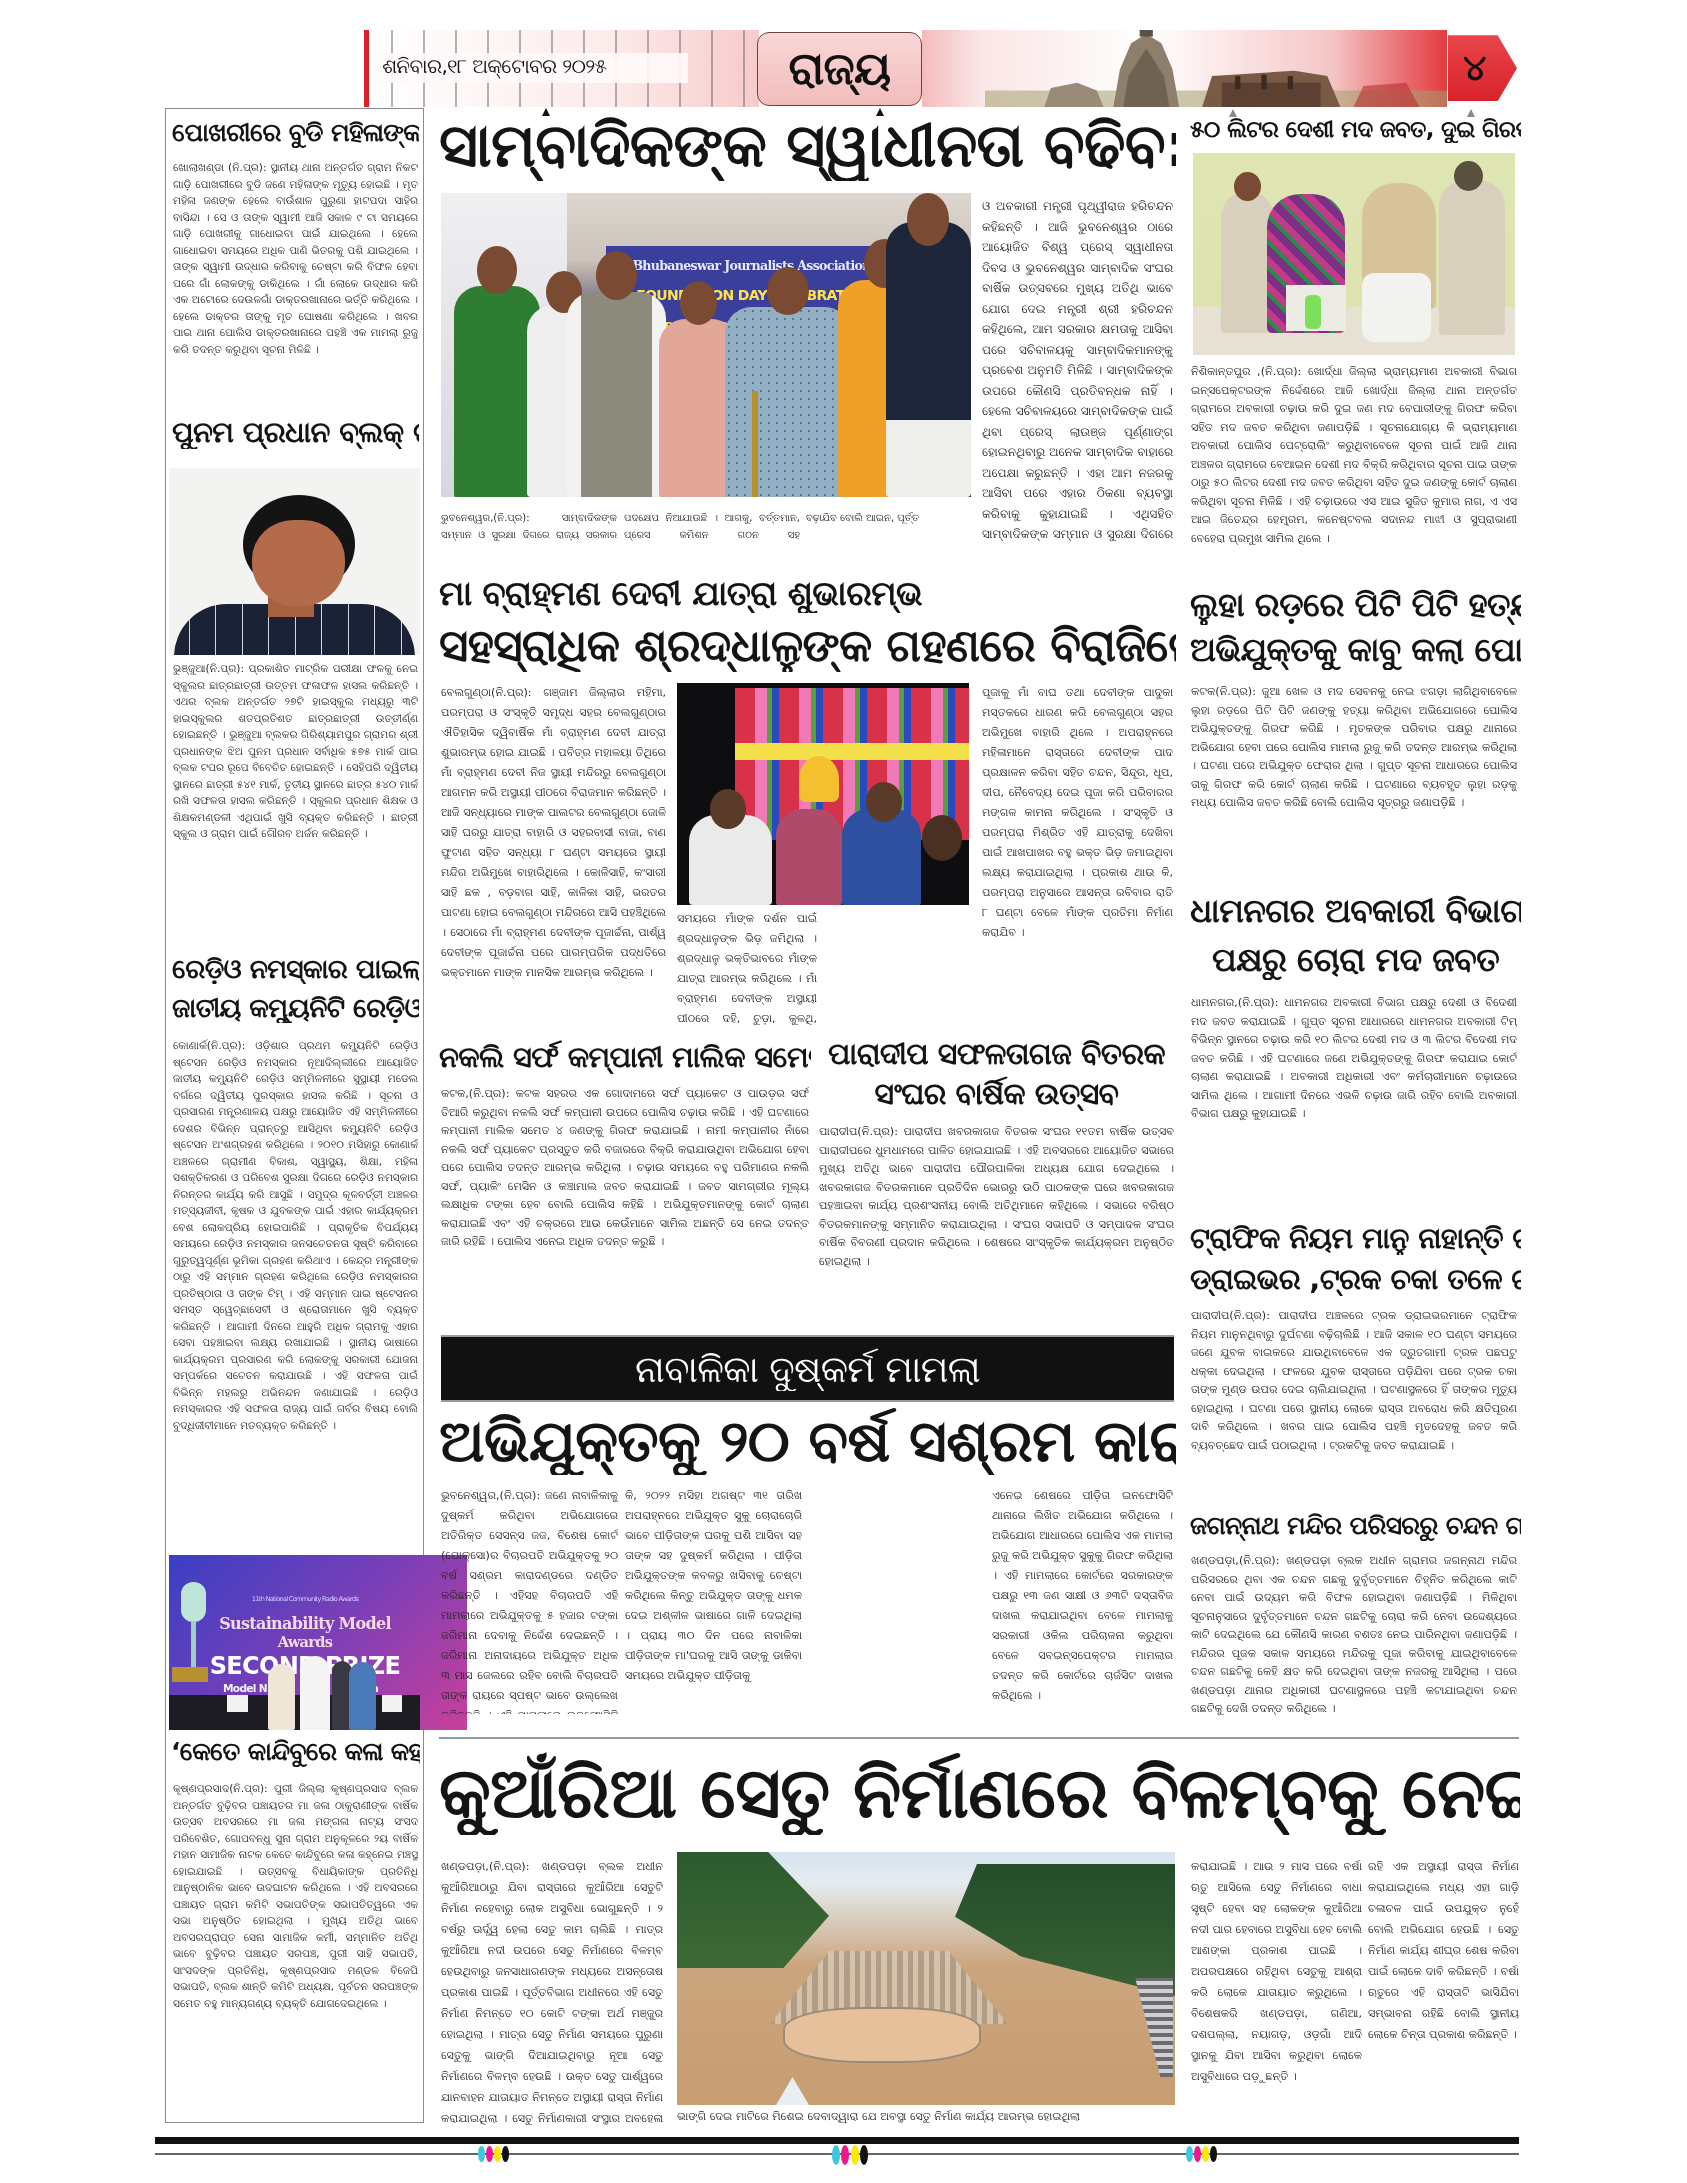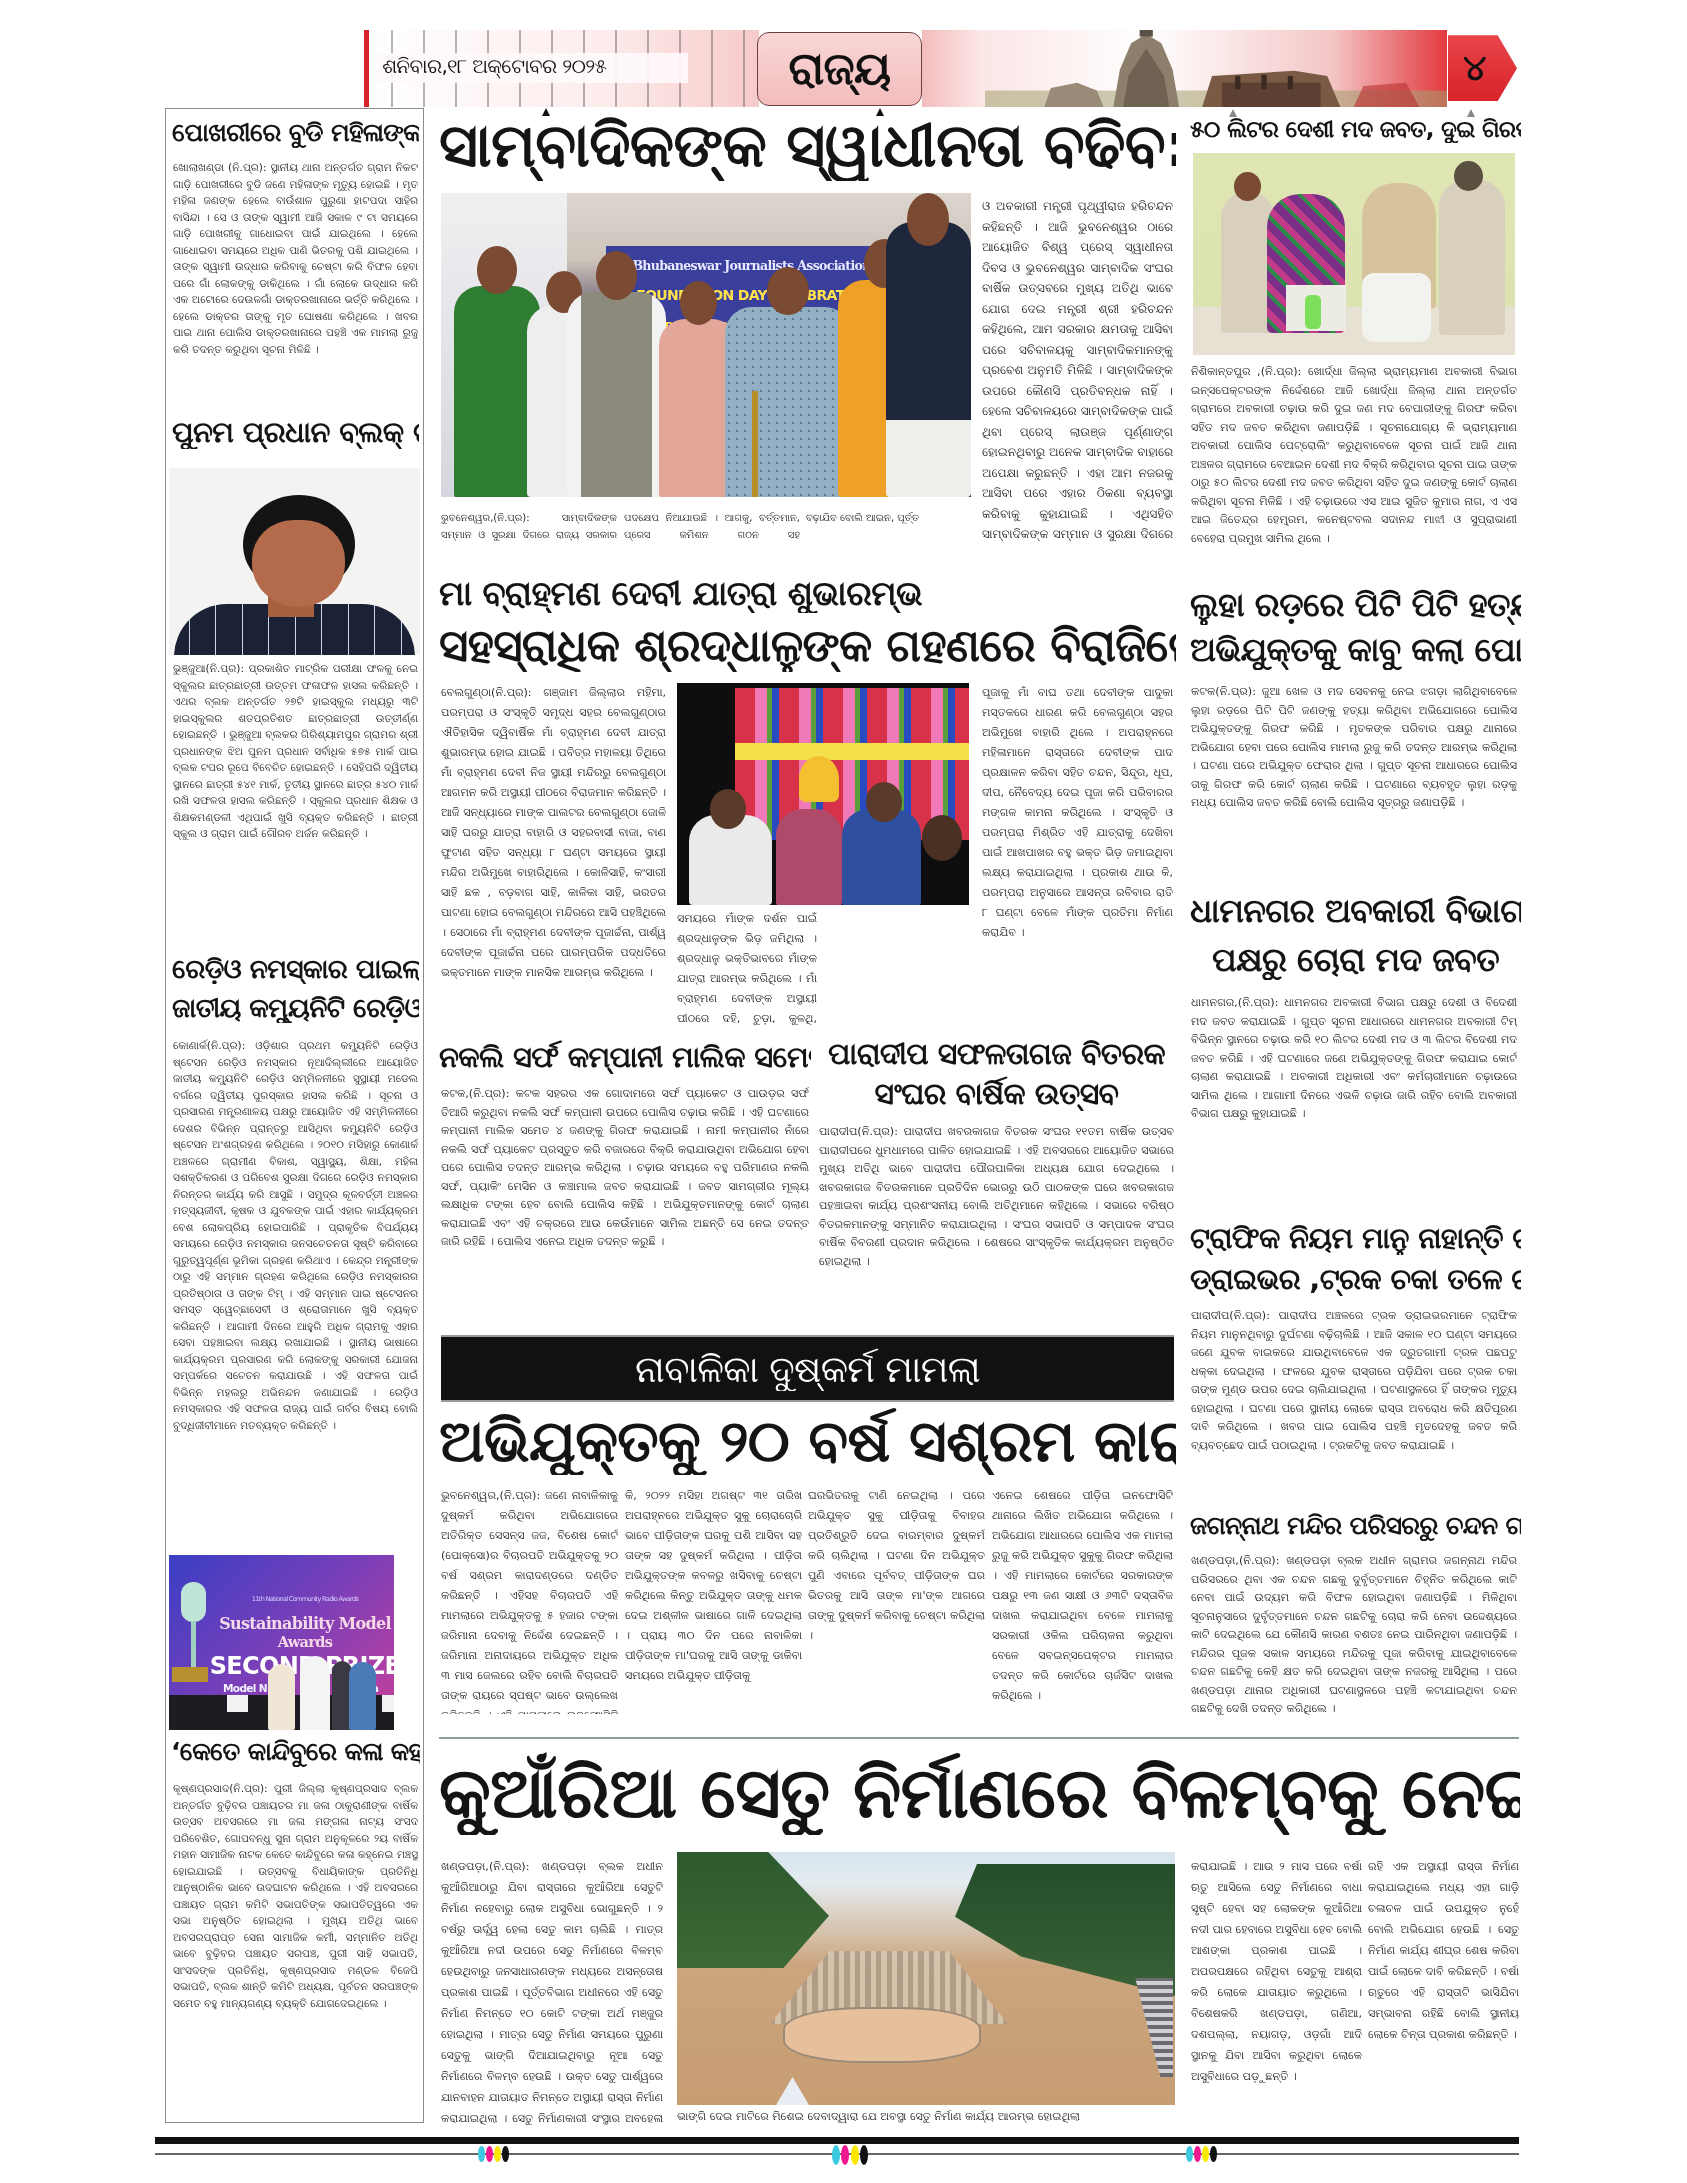--- a/index.html
+++ b/index.html
@@ -80,21 +80,21 @@
     <div class="a" style="left:99px;top:122px;width:46px;height:26.5px;background:#a8613f;"></div>
     <div class="a" style="left:74px;top:26.5px;width:112px;height:99px;border-radius:50%;background:#141414;"></div>
     <div class="a" style="left:83px;top:52px;width:93px;height:87px;border-radius:45% 45% 50% 50%;background:#b36b4c;"></div>
   </div>
   <div class="a bd lc" style="left:173px;top:660px;width:245px;height:283px;">ଭୁଞ୍ଜୁଆ(ନି.ପ୍ର): ପ୍ରକାଶିତ ମାଟ୍ରିକ ପରୀକ୍ଷା ଫଳକୁ ନେଇ ସ୍କୁଲର ଛାତ୍ରଛାତ୍ରୀ ଉତ୍ତମ ଫଳାଫଳ ହାସଲ କରିଛନ୍ତି । ଏଥର ବ୍ଲକ ଅନ୍ତର୍ଗତ ୨୭ଟି ହାଇସ୍କୁଲ ମଧ୍ୟରୁ ୩ଟି ହାଇସ୍କୁଲର ଶତପ୍ରତିଶତ ଛାତ୍ରଛାତ୍ରୀ ଉତ୍ତୀର୍ଣ୍ଣ ହୋଇଛନ୍ତି । ଭୁଞ୍ଜୁଆ ବ୍ଲକର ଗିରିଶ୍ୟାମପୁର ଗ୍ରାମର ଶ୍ରୀ ପ୍ରଧାନଙ୍କ ଝିଅ ପୁନମ ପ୍ରଧାନ ସର୍ବାଧିକ ୫୭୫ ମାର୍କ ପାଇ ବ୍ଲକ ଟପର ରୂପେ ବିବେଚିତ ହୋଇଛନ୍ତି । ସେହିପରି ଦ୍ୱିତୀୟ ସ୍ଥାନରେ ଛାତ୍ରୀ ୫୪୧ ମାର୍କ, ତୃତୀୟ ସ୍ଥାନରେ ଛାତ୍ର ୫୪୦ ମାର୍କ ରଖି ସଫଳତା ହାସଲ କରିଛନ୍ତି । ସ୍କୁଲର ପ୍ରଧାନ ଶିକ୍ଷକ ଓ ଶିକ୍ଷକମଣ୍ଡଳୀ ଏଥିପାଇଁ ଖୁସି ବ୍ୟକ୍ତ କରିଛନ୍ତି । ଛାତ୍ରୀ ସ୍କୁଲ ଓ ଗ୍ରାମ ପାଇଁ ଗୌରବ ଅର୍ଜନ କରିଛନ୍ତି ।</div>
 
   <div class="a hl c" style="left:172px;top:953px;width:247px;font-size:26.5px;">ରେଡ଼ିଓ ନମସ୍କାର ପାଇଲା</div>
   <div class="a hl c" style="left:172px;top:992px;width:247px;font-size:26.5px;">ଜାତୀୟ କମ୍ୟୁନିଟି ରେଡ଼ିଓ ସମ୍ମାନ</div>
   <div class="a bd lc" style="left:173px;top:1037px;width:245px;height:513px;">କୋଣାର୍କ(ନି.ପ୍ର): ଓଡ଼ିଶାର ପ୍ରଥମ କମ୍ୟୁନିଟି ରେଡ଼ିଓ ଷ୍ଟେସନ ରେଡ଼ିଓ ନମସ୍କାର ନୂଆଦିଲ୍ଲୀରେ ଆୟୋଜିତ ଜାତୀୟ କମ୍ୟୁନିଟି ରେଡ଼ିଓ ସମ୍ମିଳନୀରେ ସୁସ୍ଥାୟୀ ମଡେଲ ବର୍ଗରେ ଦ୍ୱିତୀୟ ପୁରସ୍କାର ହାସଲ କରିଛି । ସୂଚନା ଓ ପ୍ରସାରଣ ମନ୍ତ୍ରଣାଳୟ ପକ୍ଷରୁ ଆୟୋଜିତ ଏହି ସମ୍ମିଳନୀରେ ଦେଶର ବିଭିନ୍ନ ପ୍ରାନ୍ତରୁ ଆସିଥିବା କମ୍ୟୁନିଟି ରେଡ଼ିଓ ଷ୍ଟେସନ ଅଂଶଗ୍ରହଣ କରିଥିଲେ । ୨୦୧୦ ମସିହାରୁ କୋଣାର୍କ ଅଞ୍ଚଳରେ ଗ୍ରାମୀଣ ବିକାଶ, ସ୍ୱାସ୍ଥ୍ୟ, ଶିକ୍ଷା, ମହିଳା ସଶକ୍ତିକରଣ ଓ ପରିବେଶ ସୁରକ୍ଷା ଦିଗରେ ରେଡ଼ିଓ ନମସ୍କାର ନିରନ୍ତର କାର୍ଯ୍ୟ କରି ଆସୁଛି । ସମୁଦ୍ର କୂଳବର୍ତ୍ତୀ ଅଞ୍ଚଳର ମତ୍ସ୍ୟଜୀବୀ, କୃଷକ ଓ ଯୁବକଙ୍କ ପାଇଁ ଏହାର କାର୍ଯ୍ୟକ୍ରମ ବେଶ ଲୋକପ୍ରିୟ ହୋଇପାରିଛି । ପ୍ରାକୃତିକ ବିପର୍ଯ୍ୟୟ ସମୟରେ ରେଡ଼ିଓ ନମସ୍କାର ଜନସଚେତନତା ସୃଷ୍ଟି କରିବାରେ ଗୁରୁତ୍ୱପୂର୍ଣ୍ଣ ଭୂମିକା ଗ୍ରହଣ କରିଥାଏ । କେନ୍ଦ୍ର ମନ୍ତ୍ରୀଙ୍କ ଠାରୁ ଏହି ସମ୍ମାନ ଗ୍ରହଣ କରିଥିଲେ ରେଡ଼ିଓ ନମସ୍କାରର ପ୍ରତିଷ୍ଠାତା ଓ ତାଙ୍କ ଟିମ୍ । ଏହି ସମ୍ମାନ ପାଇ ଷ୍ଟେସନର ସମସ୍ତ ସ୍ୱେଚ୍ଛାସେବୀ ଓ ଶ୍ରୋତାମାନେ ଖୁସି ବ୍ୟକ୍ତ କରିଛନ୍ତି । ଆଗାମୀ ଦିନରେ ଆହୁରି ଅଧିକ ଗ୍ରାମକୁ ଏହାର ସେବା ପହଞ୍ଚାଇବା ଲକ୍ଷ୍ୟ ରଖାଯାଇଛି । ସ୍ଥାନୀୟ ଭାଷାରେ କାର୍ଯ୍ୟକ୍ରମ ପ୍ରସାରଣ କରି ଲୋକଙ୍କୁ ସରକାରୀ ଯୋଜନା ସମ୍ପର୍କରେ ସଚେତନ କରାଯାଉଛି । ଏହି ସଫଳତା ପାଇଁ ବିଭିନ୍ନ ମହଲରୁ ଅଭିନନ୍ଦନ ଜଣାଯାଇଛି । ରେଡ଼ିଓ ନମସ୍କାରର ଏହି ସଫଳତା ରାଜ୍ୟ ପାଇଁ ଗର୍ବର ବିଷୟ ବୋଲି ବୁଦ୍ଧିଜୀବୀମାନେ ମତବ୍ୟକ୍ତ କରିଛନ୍ତି ।</div>
 
-  <div class="a photo" style="left:169px;top:1555px;width:225px;height:175px;background:linear-gradient(135deg,#3a3fc4 0%,#7a3fb8 50%,#c8409a 100%);">
+  <div class="a photo" style="left:169px;top:1555px;width:298px;height:175px;background:linear-gradient(135deg,#3a3fc4 0%,#7a3fb8 50%,#c8409a 100%);">
     <div class="a" style="left:12px;top:26.5px;width:25px;height:40px;border-radius:12px;background:#bfe4d8;"></div>
     <div class="a" style="left:22px;top:66px;width:5.3px;height:46px;background:#9fd0c0;"></div>
     <div class="a" style="left:3.3px;top:112px;width:36px;height:14.6px;background:#b89030;"></div>
     <div class="a hl c" style="left:40px;top:41px;width:192px;font-size:6.6px;font-weight:normal;color:#d6d0ff;">11th National Community Radio Awards</div>
     <div class="a hl c" style="left:40px;top:60px;width:192px;font-size:16px;font-family:'DejaVu Serif',serif;color:#f6d8e8;">Sustainability Model</div>
     <div class="a hl c" style="left:40px;top:78px;width:192px;font-size:14.6px;font-family:'DejaVu Serif',serif;color:#f6d8e8;">Awards</div>
     <div class="a hl c" style="left:40px;top:97px;width:192px;font-size:24px;color:#ffffff;">SECOND PRIZE</div>
     <div class="a hl" style="left:54px;top:127px;width:53px;font-size:10.6px;color:#f0f0ff;">Model N</div>
     <div class="a hl" style="left:196px;top:127px;width:26.5px;font-size:10.6px;color:#f0f0ff;">ha</div>
     <div class="a" style="left:0;top:140px;width:251px;height:35px;background:#1c1c22;"></div>
@@ -191,21 +191,20 @@
   <div class="a hl c" style="left:1190px;top:1221px;width:331px;font-size:29px;">ଟ୍ରାଫିକ ନିୟମ ମାନୁ ନାହାନ୍ତି ଟ୍ରକ</div>
   <div class="a hl c" style="left:1190px;top:1262px;width:331px;font-size:29px;">ଡ୍ରାଇଭର ,ଟ୍ରକ ଚକା ତଳେ ଗଡ଼ିଲା ମୁଣ୍ଡ</div>
   <div class="a bd" style="left:1191px;top:1307px;width:326px;height:198px;">ପାରାଦୀପ(ନି.ପ୍ର): ପାରାଦୀପ ଅଞ୍ଚଳରେ ଟ୍ରକ ଡ୍ରାଇଭରମାନେ ଟ୍ରାଫିକ ନିୟମ ମାନୁନଥିବାରୁ ଦୁର୍ଘଟଣା ବଢ଼ିଚାଲିଛି । ଆଜି ସକାଳ ୧୦ ଘଣ୍ଟା ସମୟରେ ଜଣେ ଯୁବକ ବାଇକରେ ଯାଉଥିବାବେଳେ ଏକ ଦ୍ରୁତଗାମୀ ଟ୍ରକ ପଛପଟୁ ଧକ୍କା ଦେଇଥିଲା । ଫଳରେ ଯୁବକ ରାସ୍ତାରେ ପଡ଼ିଯିବା ପରେ ଟ୍ରକ ଚକା ତାଙ୍କ ମୁଣ୍ଡ ଉପର ଦେଇ ଚାଲିଯାଇଥିଲା । ଘଟଣାସ୍ଥଳରେ ହିଁ ତାଙ୍କର ମୃତ୍ୟୁ ହୋଇଥିଲା । ଘଟଣା ପରେ ସ୍ଥାନୀୟ ଲୋକେ ରାସ୍ତା ଅବରୋଧ କରି କ୍ଷତିପୂରଣ ଦାବି କରିଥିଲେ । ଖବର ପାଇ ପୋଲିସ ପହଞ୍ଚି ମୃତଦେହକୁ ଜବତ କରି ବ୍ୟବଚ୍ଛେଦ ପାଇଁ ପଠାଇଥିଲା । ଟ୍ରକଟିକୁ ଜବତ କରାଯାଇଛି ।</div>
 
   <div class="a" style="left:441px;top:1335px;width:733px;height:67px;border-top:2.6px solid #9a9a9a;border-bottom:2.6px solid #9a9a9a;background:#111;">
     <div class="a hl c" style="left:0;top:10.6px;width:733px;font-size:37px;font-weight:normal;color:#ffffff;">ନାବାଳିକା ଦୁଷ୍କର୍ମ ମାମଲା</div>
   </div>
   <div class="a hl" style="left:439px;top:1407px;width:737px;font-size:58px;">ଅଭିଯୁକ୍ତକୁ ୨୦ ବର୍ଷ ସଶ୍ରମ କାରାଦଣ୍ଡ</div>
   <div class="a bd" style="left:441px;top:1486px;width:177px;height:228px;line-height:20px;">ଭୁବନେଶ୍ୱର,(ନି.ପ୍ର): ଜଣେ ନାବାଳିକାକୁ ଦୁଷ୍କର୍ମ କରିଥିବା ଅଭିଯୋଗରେ ଅତିରିକ୍ତ ସେସନ୍ସ ଜଜ, ବିଶେଷ କୋର୍ଟ (ପୋକ୍ସୋ)ର ବିଚାରପତି ଅଭିଯୁକ୍ତକୁ ୨୦ ବର୍ଷ ସଶ୍ରମ କାରାଦଣ୍ଡରେ ଦଣ୍ଡିତ କରିଛନ୍ତି । ଏହିସହ ବିଚାରପତି ଏହି ମାମଲାରେ ଅଭିଯୁକ୍ତକୁ ୫ ହଜାର ଟଙ୍କା ଜରିମାନା ଦେବାକୁ ନିର୍ଦ୍ଦେଶ ଦେଇଛନ୍ତି । ଜରିମାନା ଅନାଦାୟରେ ଅଭିଯୁକ୍ତ ଅଧିକ ୩ ମାସ ଜେଲରେ ରହିବ ବୋଲି ବିଚାରପତି ତାଙ୍କ ରାୟରେ ସ୍ପଷ୍ଟ ଭାବେ ଉଲ୍ଲେଖ କରିଛନ୍ତି । ଏହି ମାମଲାରେ ଇନଫୋସିଟି ଥାନା ଅନ୍ତର୍ଗତ ବସ୍ତିର ସୁକୁ (୨୪)କୁ ଦଣ୍ଡିତ କରାଯାଇଛି । ସୂଚନାଥାଉ</div>
   <div class="a bd" style="left:625px;top:1486px;width:177px;height:228px;line-height:20px;">କି, ୨୦୨୨ ମସିହା ଅଗଷ୍ଟ ୩୧ ତାରିଖ ଅପରାହ୍ନରେ ଅଭିଯୁକ୍ତ ସୁକୁ ଚୋରାଚୋରି ଭାବେ ପୀଡ଼ିତାଙ୍କ ଘରକୁ ପଶି ଆସିବା ସହ ତାଙ୍କ ସହ ଦୁଷ୍କର୍ମ କରିଥିଲା । ପୀଡ଼ିତା ଅଭିଯୁକ୍ତଙ୍କ କବଳରୁ ଖସିବାକୁ ଚେଷ୍ଟା କରିଥିଲେ କିନ୍ତୁ ଅଭିଯୁକ୍ତ ତାଙ୍କୁ ଧମକ ଦେଇ ଅଶ୍ଳୀଳ ଭାଷାରେ ଗାଳି ଦେଇଥିଲା । ପ୍ରାୟ ୩୦ ଦିନ ପରେ ନାବାଳିକା ପୀଡ଼ିତାଙ୍କ ମା'ଘରକୁ ଆସି ତାଙ୍କୁ ଡାକିବା ସମୟରେ ଅଭିଯୁକ୍ତ ପୀଡ଼ିତାକୁ</div>
-  <div class="a bd" style="left:808px;top:1486px;width:177px;height:228px;line-height:20px;">ଘରଭିତରକୁ ଟାଣି ନେଇଥିଲା । ପରେ ଅଭିଯୁକ୍ତ ସୁକୁ ପୀଡ଼ିତାକୁ ବିବାହର ପ୍ରତିଶ୍ରୁତି ଦେଇ ବାରମ୍ବାର ଦୁଷ୍କର୍ମ କରି ଚାଲିଥିଲା । ଘଟଣା ଦିନ ଅଭିଯୁକ୍ତ ପୁଣି ଏବାରେ ପୂର୍ବବତ୍ ପୀଡ଼ିତାଙ୍କ ଘର ଭିତରକୁ ଆସି ତାଙ୍କ ମା'ଙ୍କ ଆଗରେ ତାଙ୍କୁ ଦୁଷ୍କର୍ମ କରିବାକୁ ଚେଷ୍ଟା କରିଥିଲା ।</div>
   <div class="a bd" style="left:992px;top:1486px;width:181px;height:228px;line-height:20px;">ଏନେଇ ଶେଷରେ ପୀଡ଼ିତା ଇନଫୋସିଟି ଥାନାରେ ଲିଖିତ ଅଭିଯୋଗ କରିଥିଲେ । ଅଭିଯୋଗ ଆଧାରରେ ପୋଲିସ ଏକ ମାମଲା ରୁଜୁ କରି ଅଭିଯୁକ୍ତ ସୁକୁକୁ ଗିରଫ କରିଥିଲା । ଏହି ମାମଲାରେ କୋର୍ଟରେ ସରକାରଙ୍କ ପକ୍ଷରୁ ୧୩ ଜଣ ସାକ୍ଷୀ ଓ ୬୩ଟି ଦସ୍ତାବିଜ ଦାଖଲ କରାଯାଇଥିବା ବେଳେ ମାମଲାକୁ ସରକାରୀ ଓକିଲ ପରିଚାଳନା କରୁଥିବା ବେଳେ ସବଇନ୍ସପେକ୍ଟର ମାମଲାର ତଦନ୍ତ କରି କୋର୍ଟରେ ଚାର୍ଜସିଟ ଦାଖଲ କରିଥିଲେ ।</div>
 
   <div class="a hl" style="left:1190px;top:1511px;width:331px;font-size:25px;">ଜଗନ୍ନାଥ ମନ୍ଦିର ପରିସରରୁ ଚନ୍ଦନ ଗଛ ଚୋରି ଉଦ୍ୟମ</div>
   <div class="a bd" style="left:1191px;top:1552px;width:326px;height:171px;">ଖଣ୍ଡପଡ଼ା,(ନି.ପ୍ର): ଖଣ୍ଡପଡ଼ା ବ୍ଲକ ଅଧୀନ ଗ୍ରାମର ଜଗନ୍ନାଥ ମନ୍ଦିର ପରିସରରେ ଥିବା ଏକ ଚନ୍ଦନ ଗଛକୁ ଦୁର୍ବୃତ୍ତମାନେ ଚିହ୍ନିତ କରିଥିଲେ କାଟି ନେବା ପାଇଁ ଉଦ୍ୟମ କରି ବିଫଳ ହୋଇଥିବା ଜଣାପଡ଼ିଛି । ମିଳିଥିବା ସୂଚନାନୁସାରେ ଦୁର୍ବୃତ୍ତମାନେ ଚନ୍ଦନ ଗଛଟିକୁ ଚୋରା କରି ନେବା ଉଦ୍ଦେଶ୍ୟରେ କାଟି ଦେଇଥିଲେ ଯେ କୌଣସି କାରଣ ବଶତଃ ନେଇ ପାରିନଥିବା ଜଣାପଡ଼ିଛି । ମନ୍ଦିରର ପୂଜକ ସକାଳ ସମୟରେ ମନ୍ଦିରକୁ ପୂଜା କରିବାକୁ ଯାଇଥିବାବେଳେ ଚନ୍ଦନ ଗଛଟିକୁ କେହି କ୍ଷତ କରି ଦେଇଥିବା ତାଙ୍କ ନଜରକୁ ଆସିଥିଲା । ପରେ ଖଣ୍ଡପଡ଼ା ଥାନାର ଅଧିକାରୀ ଘଟଣାସ୍ଥଳରେ ପହଞ୍ଚି କଟାଯାଇଥିବା ଚନ୍ଦନ ଗଛଟିକୁ ଦେଖି ତଦନ୍ତ କରିଥିଲେ ।</div>
 
   <div class="a rule" style="left:439px;top:1737px;width:1080px;height:2px;"></div>
 
   <div class="a hl" style="left:439px;top:1752px;width:1081px;font-size:70px;">କୁଆଁରିଆ ସେତୁ ନିର୍ମାଣରେ ବିଳମ୍ବକୁ ନେଇ ଜନ ଅସନ୍ତୋଷ</div>
   <div class="a bd" style="left:441px;top:1856px;width:222px;height:271px;line-height:21px;">ଖଣ୍ଡପଡ଼ା,(ନି.ପ୍ର): ଖଣ୍ଡପଡ଼ା ବ୍ଲକ ଅଧୀନ କୁଆଁରିଆଠାରୁ ଯିବା ରାସ୍ତାରେ କୁଆଁରିଆ ସେତୁଟି ନିର୍ମାଣ ନହେବାରୁ ଲୋକ ଅସୁବିଧା ଭୋଗୁଛନ୍ତି । ୨ ବର୍ଷରୁ ଊର୍ଦ୍ଧ୍ୱ ହେଲା ସେତୁ କାମ ଚାଲିଛି । ମାତ୍ର କୁଆଁରିଆ ନଦୀ ଉପରେ ସେତୁ ନିର୍ମାଣରେ ବିଳମ୍ବ ହେଉଥିବାରୁ ଜନସାଧାରଣଙ୍କ ମଧ୍ୟରେ ଅସନ୍ତୋଷ ପ୍ରକାଶ ପାଇଛି । ପୂର୍ତ୍ତବିଭାଗ ଅଧୀନରେ ଏହି ସେତୁ ନିର୍ମାଣ ନିମନ୍ତେ ୧୦ କୋଟି ଟଙ୍କା ଅର୍ଥ ମଞ୍ଜୁର ହୋଇଥିଲା । ମାତ୍ର ସେତୁ ନିର୍ମାଣ ସମୟରେ ପୁରୁଣା ସେତୁକୁ ଭାଙ୍ଗି ଦିଆଯାଇଥିବାରୁ ନୂଆ ସେତୁ ନିର୍ମାଣରେ ବିଳମ୍ବ ହେଉଛି । ଉକ୍ତ ସେତୁ ପାର୍ଶ୍ୱରେ ଯାନବାହନ ଯାତାୟାତ ନିମନ୍ତେ ଅସ୍ଥାୟୀ ରାସ୍ତା ନିର୍ମାଣ କରାଯାଇଥିଲା । ସେତୁ ନିର୍ମାଣକାରୀ ସଂସ୍ଥାର ଅବହେଳା ଯୋଗୁଁ ଲୋକେ ଅସୁବିଧାରେ ପଡ଼ୁଛନ୍ତି ।</div>
   <div class="a photo" style="left:677px;top:1852px;width:498px;height:253px;background:linear-gradient(180deg,#d6e4ee 0%,#e4ecf0 12%,#cba57d 45%,#c79d72 100%);">

